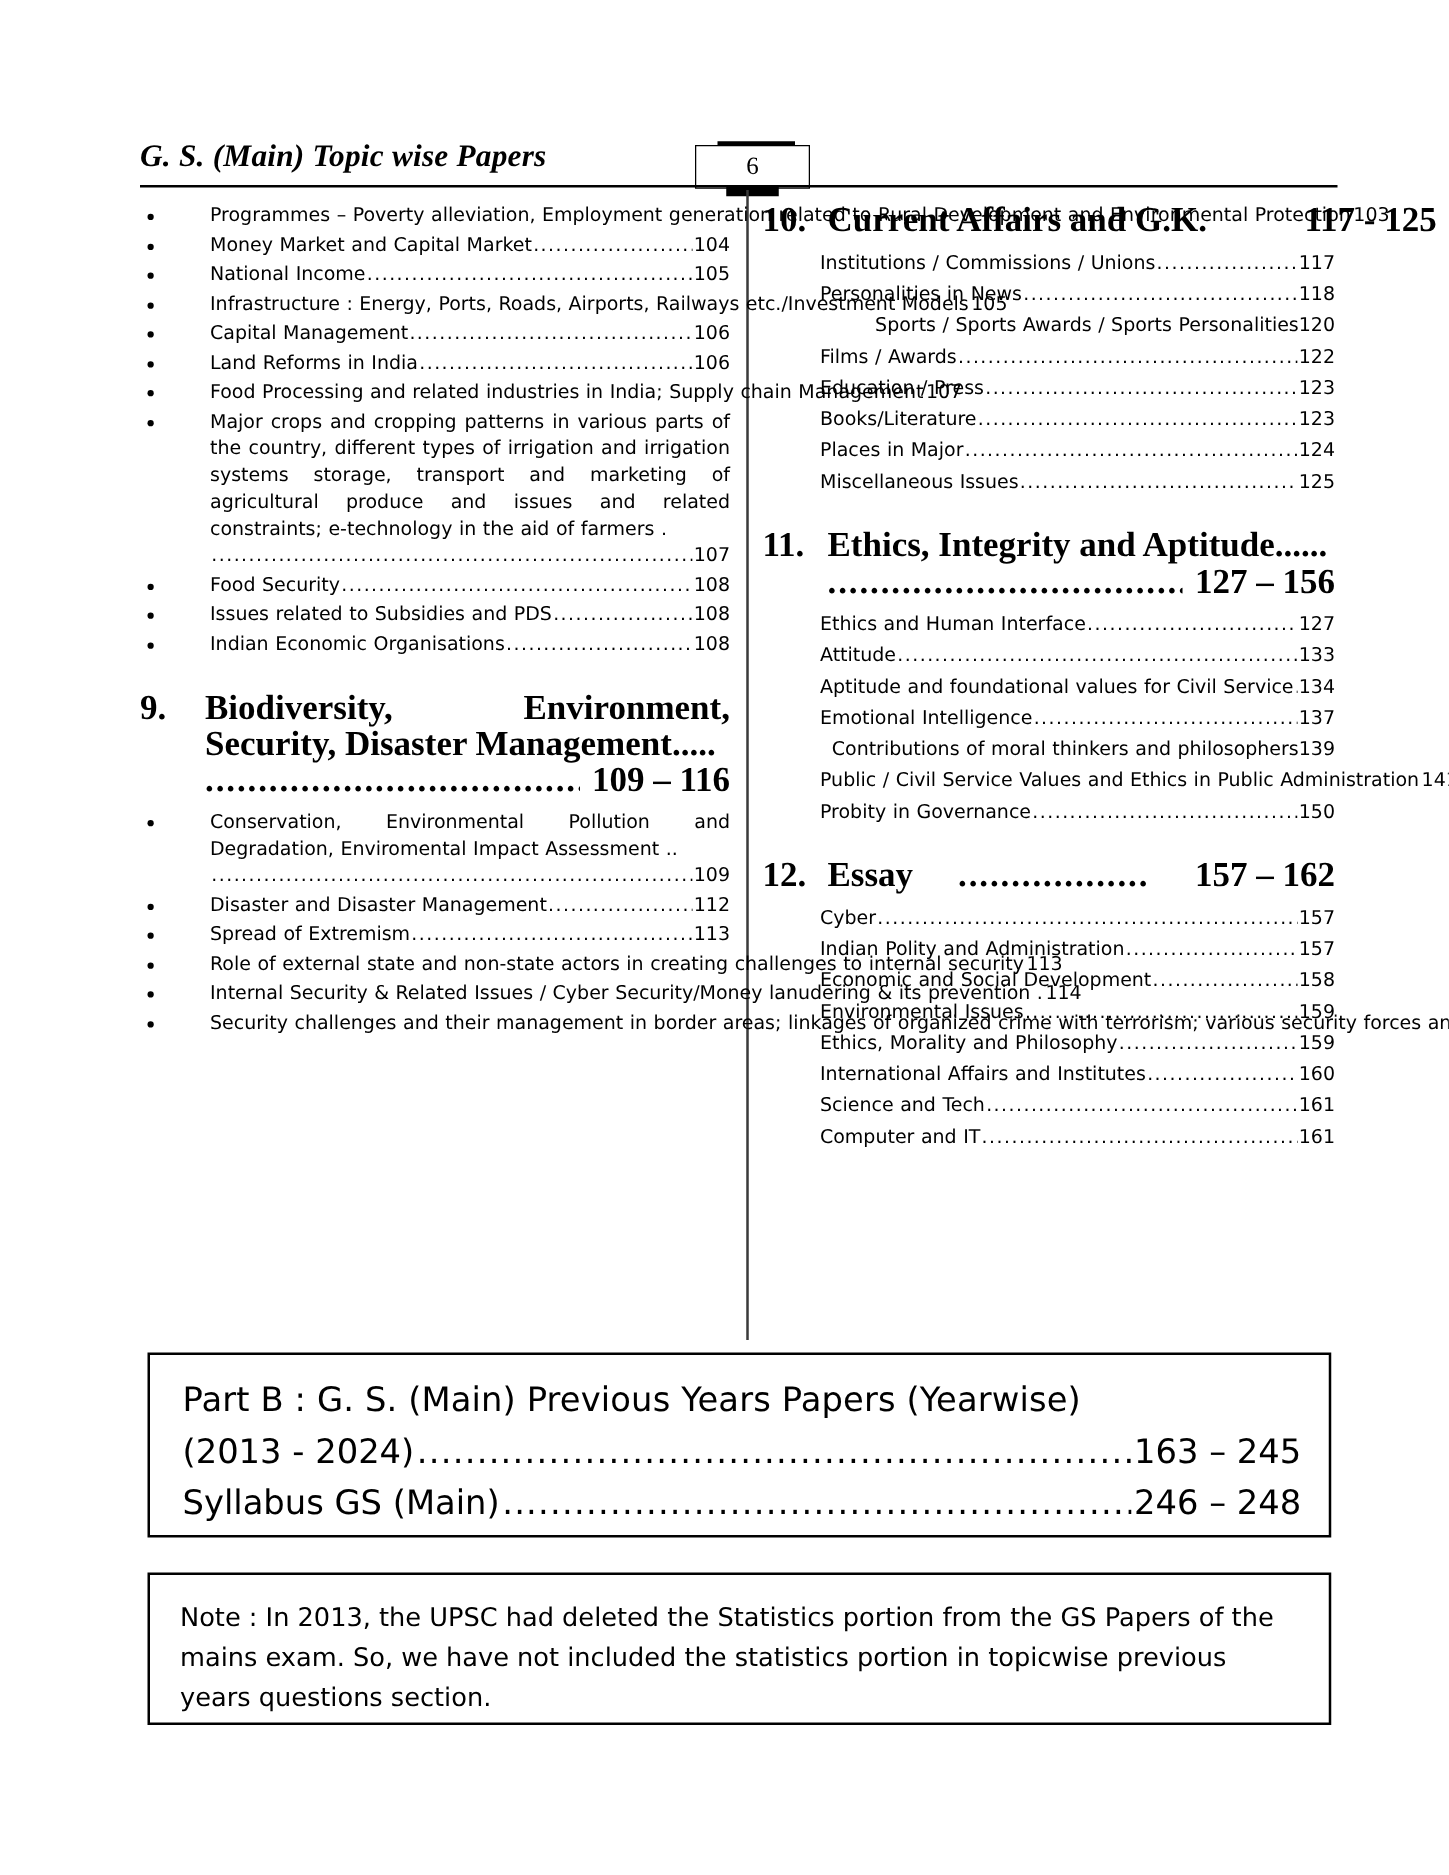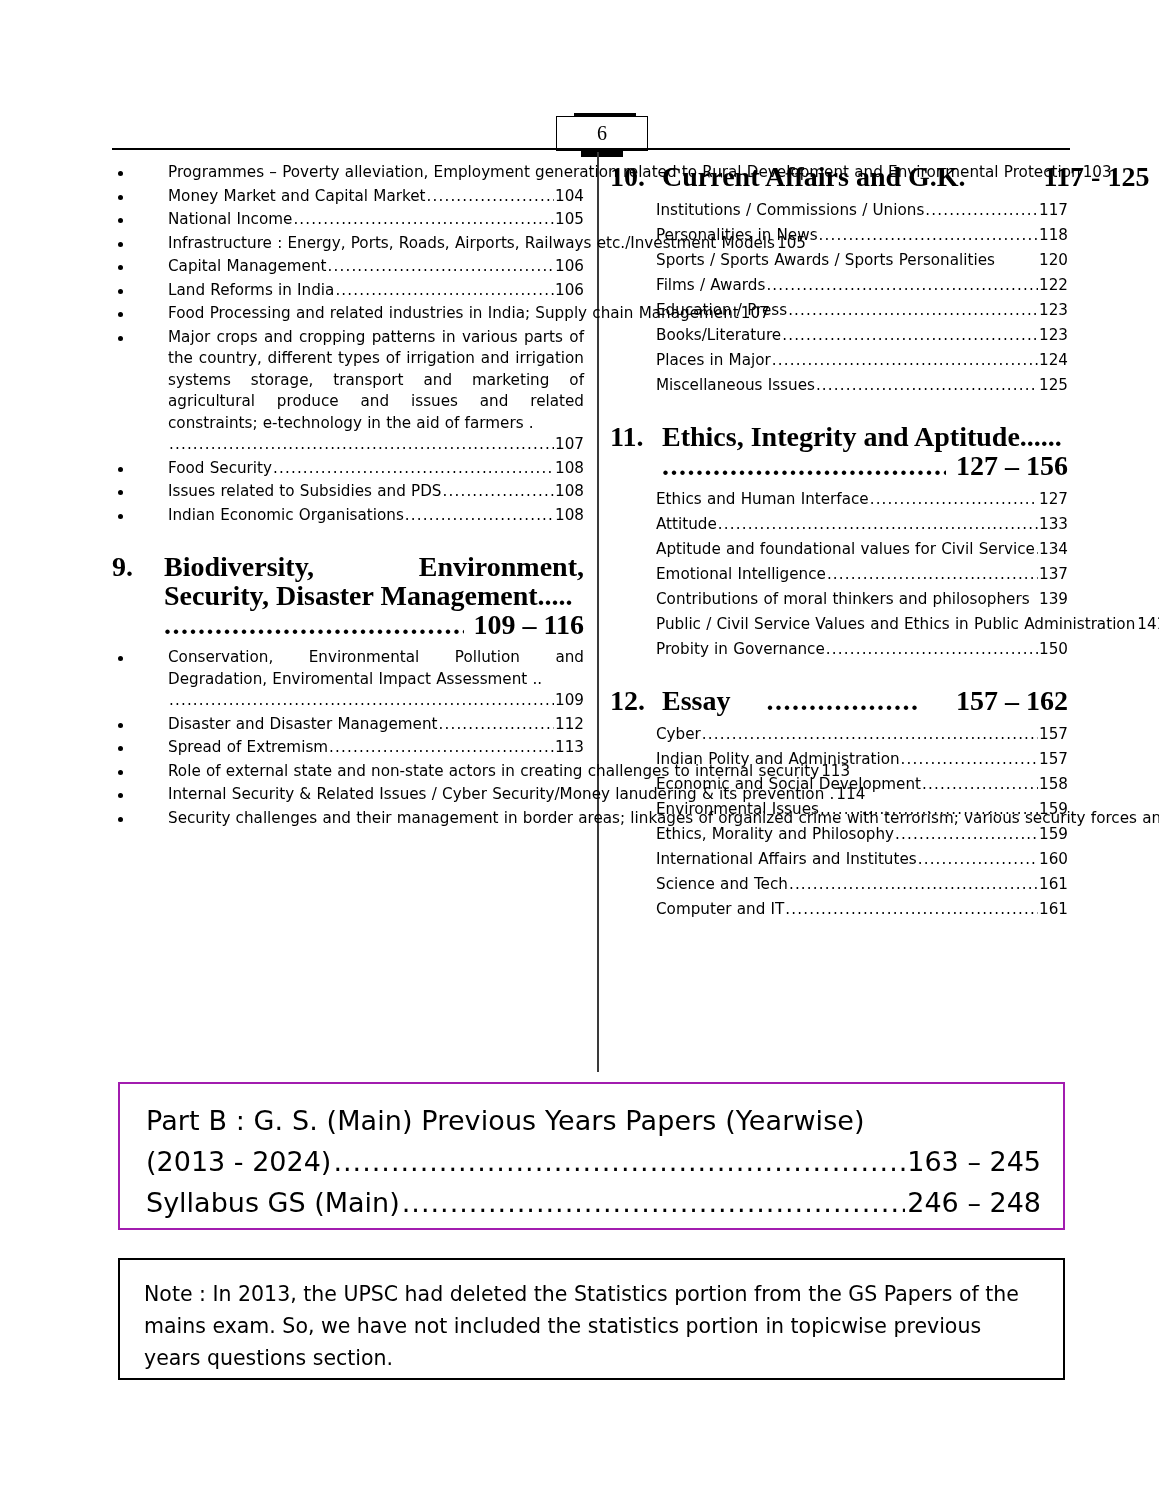--- a/index.html
+++ b/index.html
@@ -123,21 +123,21 @@
     border-radius: 50%;
     background: #000;
   }
   .entry-text {
     font-size: 15.2px;
     line-height: 21.5px;
     text-align: justify;
     text-justify: inter-word;
     word-spacing: 0.4px;
   }
-  .entry-text.nj { text-align: left; }
+  .entry-text.nj { text-align: right; }
 
   
   .leader-line {
     display: flex;
     align-items: baseline;
     width: 100%;
   }
   .leader-label { white-space: pre; flex: 0 1 auto; }
   .leader-fill {
     flex: 1 1 auto;
@@ -217,21 +217,21 @@
   }
   .sub-row .entry-text { line-height: 22px; }
 
   
   .partb-box {
     position: absolute;
     left: 118px;
     top: 1082px;
     width: 947px;
     height: 148px;
-    border: 2px solid #a21caf;
+    border: 2px solid #000000;
     box-sizing: border-box;
     padding: 16px 22px 0 26px;
   }
   .partb-line {
     font-size: 27px;
     line-height: 41px;
     white-space: nowrap;
     letter-spacing: 0.1px;
   }
   .partb-leader {
@@ -268,20 +268,21 @@
     line-height: 32px;
     text-align: left;
   }
 </style>
 </head>
 <body>
 
 <div class="page">
 
   <div class="header">
+    <div class="header-title">G. S. (Main) Topic wise Papers</div>
     <div class="pagenum-bar-top"></div>
     <div class="pagenum-box"></div>
     <div class="pagenum-text">6</div>
     <div class="header-rule"></div>
     <div class="pagenum-bar-bottom"></div>
   </div>
 
   <div class="col-divider"></div>
 
   <div class="col-left">

